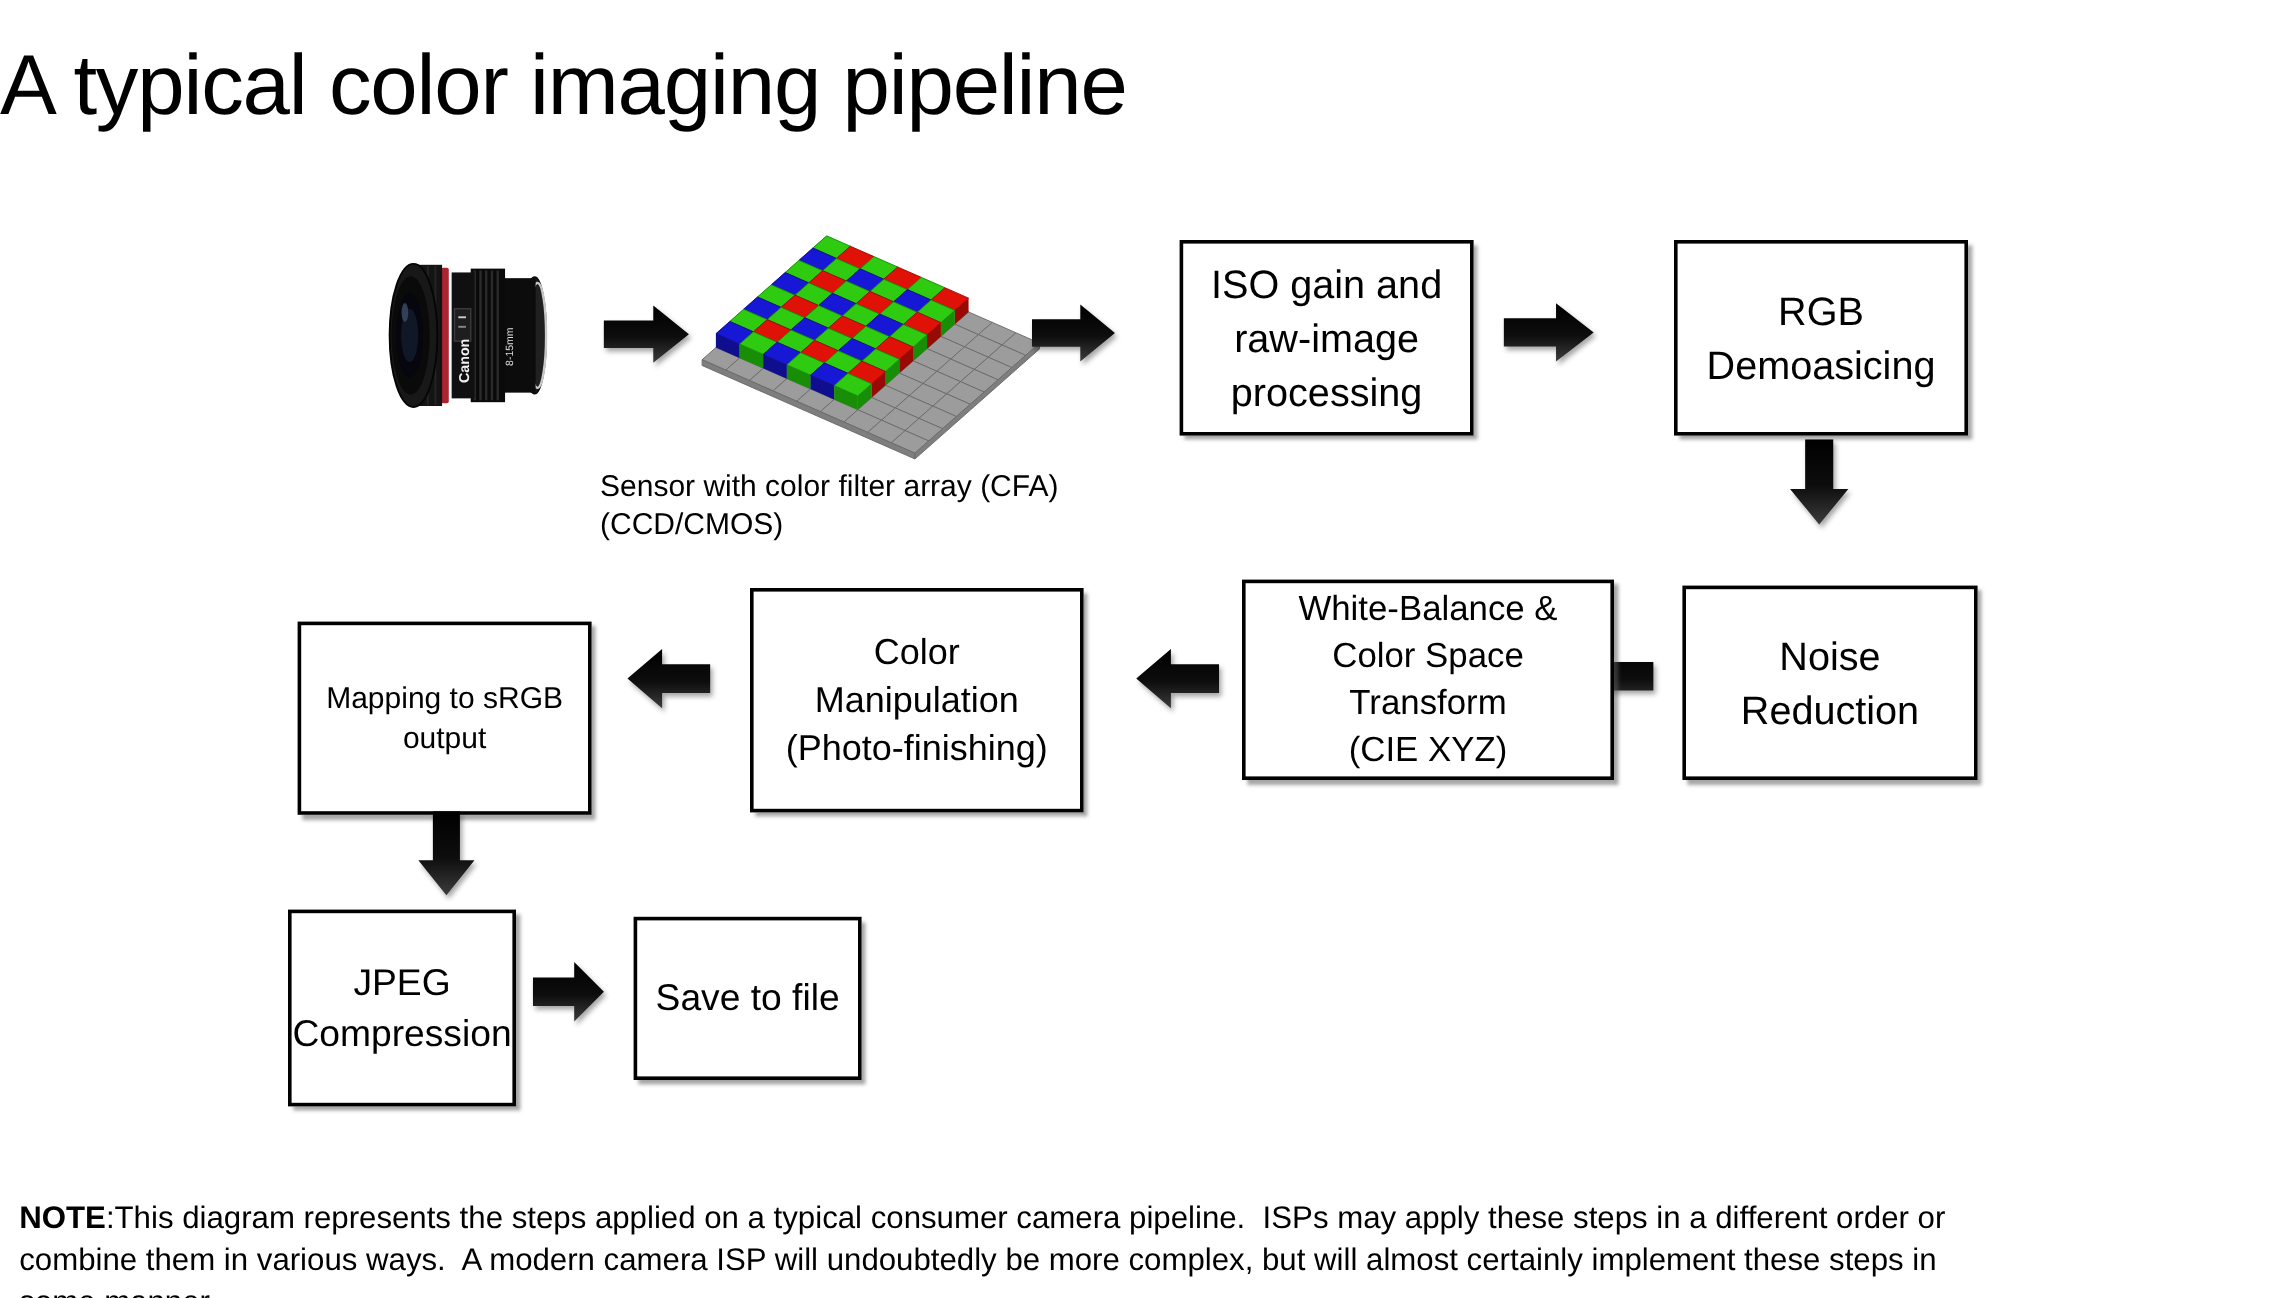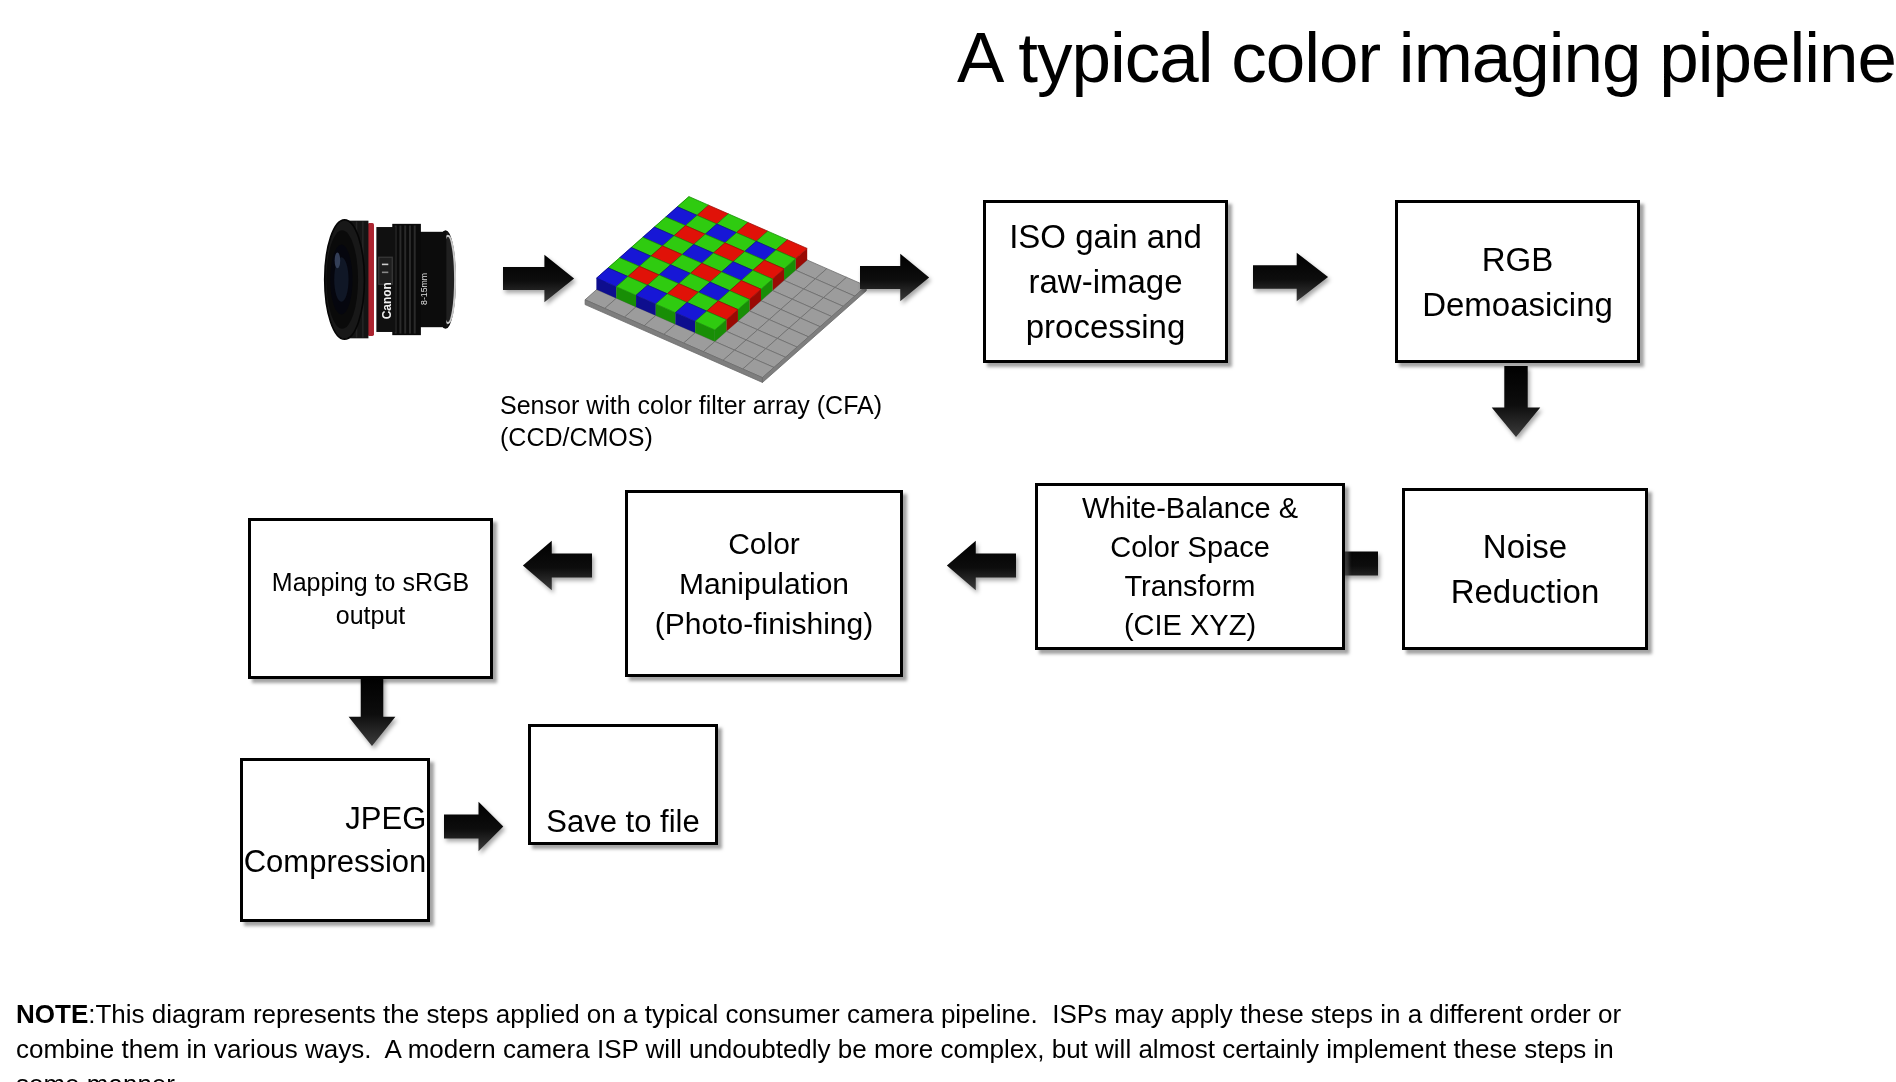--- a/index.html
+++ b/index.html
@@ -1,22 +1,22 @@
 <!DOCTYPE html>
 <html><head>
 <meta charset="utf-8">
 <style>
   html,body{margin:0;padding:0;background:#fff;}
   body{
     width:1896px;height:1082px;position:relative;overflow:hidden;
     font-family:"Liberation Sans", sans-serif;color:#000;
   }
   .title{
-    position:absolute;top:22px;left:0;width:100%;
-    text-align:right;font-size:71px;letter-spacing:-1px;line-height:1;
+    position:absolute;top:36px;left:0;width:100%;
+    text-align:left;font-size:71px;letter-spacing:-1px;line-height:1;
   }
   .box{
     position:absolute;background:#fff;border:3px solid #000;
     box-shadow:4px 4px 3px rgba(90,90,90,0.55);
     display:flex;align-items:center;justify-content:center;
     text-align:center;box-sizing:border-box;
   }
   .box-label{white-space:pre-line;}
   .arrow{position:absolute;filter:drop-shadow(2px 3px 2px rgba(0,0,0,0.35));}
   .caption{
@@ -291,28 +291,28 @@
 
 <div class="box" style="left:248px;top:492px;width:245px;height:161px;font-size:25px;line-height:33px;margin-top:26px;">
   <span class="box-label">Mapping to sRGB
 output</span>
 </div>
 
 <svg class="arrow" style="left:346px;top:676px" width="52" height="71" viewBox="0 0 60 80" preserveAspectRatio="none">
   <polygon points="17,0 17,46 3,46 30,79 57,46 43,46 43,0" fill="url(#arrGrad)"></polygon>
 </svg>
 
-<div class="box" style="left:240px;top:758px;width:190px;height:164px;font-size:31px;line-height:43px;text-align:right;">
+<div class="box" style="left:240px;top:758px;width:190px;height:164px;font-size:31px;line-height:43px;">
   <span class="box-label">JPEG
 Compression</span>
 </div>
 
 <svg class="arrow" style="left:444px;top:799px" width="60" height="55" viewBox="0 0 80 60" preserveAspectRatio="none">
   <polygon points="0,17 46,17 46,3 79,30 46,57 46,43 0,43" fill="url(#arrGrad)"></polygon>
 </svg>
 
-<div class="box" style="left:528px;top:724px;width:190px;height:121px;font-size:31px;line-height:40px;align-items:flex-end;">
+<div class="box" style="left:528px;top:764px;width:190px;height:136px;font-size:31px;line-height:40px;">
   <span class="box-label">Save to file</span>
 </div>
 
 <p class="note"><b>NOTE</b><span>:This diagram represents the steps applied on a typical consumer camera pipeline.  ISPs may apply these steps in a different order or
 combine them in various ways.  A modern camera ISP will undoubtedly be more complex, but will almost certainly implement these steps in
 some manner.</span></p>
 
 </body></html>

